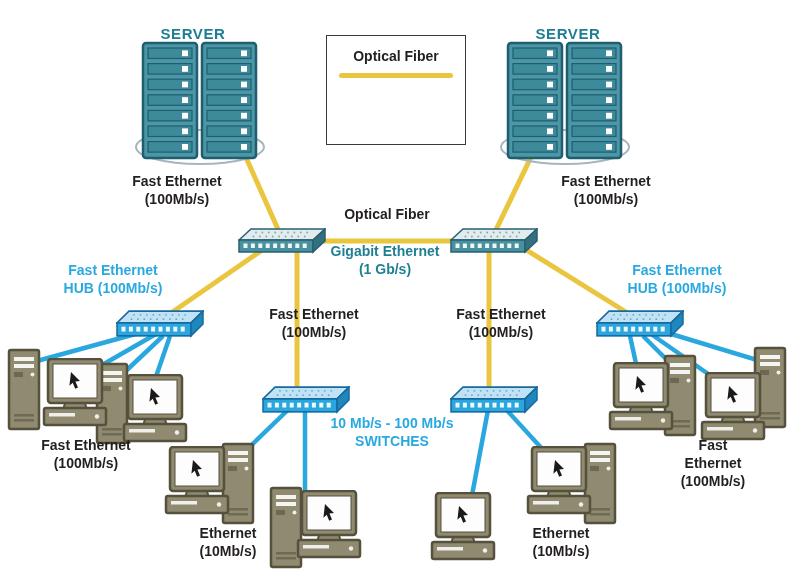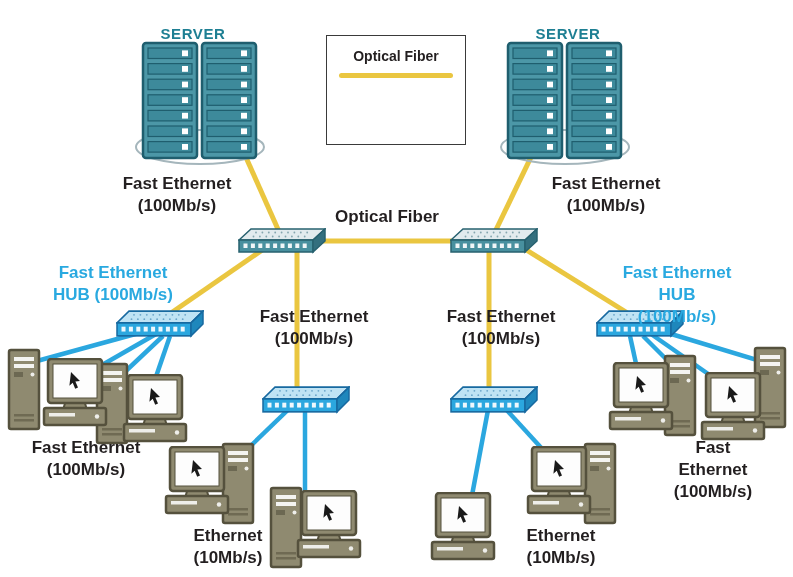--- a/index.html
+++ b/index.html
@@ -8,21 +8,21 @@
     position:relative; width:793px; height:577px; overflow:hidden;
     background:#ffffff;
     font-family:"Liberation Sans", sans-serif;
   }
   .wires { position:absolute; left:0; top:0; }
   .device { position:absolute; }
   .device svg { display:block; }
   .lbl {
     position:absolute; transform:translateX(-50%);
     text-align:center; white-space:pre-line;
-    font-weight:600; font-size:17px; line-height:1.28; color:#231F20;
+    font-weight:600; font-size:14px; line-height:1.28; color:#231F20;
   }
   .legend {
     position:absolute; left:326px; top:35px; width:140px; height:110px;
     background:#ffffff; border:1.6px solid #3A3A3A;
     padding:12px 10px 0 10px;
   }
   .legend-label {
     font-weight:600; font-size:14px; color:#231F20;
     text-align:center; margin-bottom:9px;
   }
@@ -500,28 +500,32 @@
         <polygon points="29,14 38,23 33.4,23.5 36,29.5 33.2,30.7 30.7,24.8 27.4,27.8" fill="#1A1A1A"></polygon>
       </svg>
     </div>
     <div class="lbl" style="left: 193px; top: 24px; color: rgb(30, 127, 147); font-weight: 700; font-size: 15px; letter-spacing: 0.6px;">SERVER</div>
     <div class="lbl" style="left: 568px; top: 24px; color: rgb(30, 127, 147); font-weight: 700; font-size: 15px; letter-spacing: 0.6px;">SERVER</div>
     <div class="lbl" style="left: 177px; top: 173px; color: rgb(35, 31, 32);">Fast Ethernet
 (100Mb/s)</div>
     <div class="lbl" style="left: 606px; top: 173px; color: rgb(35, 31, 32);">Fast Ethernet
 (100Mb/s)</div>
     <div class="lbl" style="left: 387px; top: 206px; color: rgb(35, 31, 32);">Optical Fiber</div>
+    <div class="lbl" style="left: 385px; top: 243px; color: rgb(30, 127, 147); font-weight: 700;">Gigabit Ethernet
+(1 Gb/s)</div>
     <div class="lbl" style="left: 113px; top: 262px; color: rgb(41, 169, 224); font-weight: 700;">Fast Ethernet
 HUB (100Mb/s)</div>
     <div class="lbl" style="left: 677px; top: 262px; color: rgb(41, 169, 224); font-weight: 700;">Fast Ethernet
 HUB (100Mb/s)</div>
     <div class="lbl" style="left: 314px; top: 306px; color: rgb(35, 31, 32);">Fast Ethernet
 (100Mb/s)</div>
     <div class="lbl" style="left: 501px; top: 306px; color: rgb(35, 31, 32);">Fast Ethernet
 (100Mb/s)</div>
+    <div class="lbl" style="left: 392px; top: 415px; color: rgb(41, 169, 224); font-weight: 700;">10 Mb/s - 100 Mb/s
+SWITCHES</div>
     <div class="lbl" style="left: 86px; top: 437px; color: rgb(35, 31, 32);">Fast Ethernet
 (100Mb/s)</div>
     <div class="lbl" style="left: 713px; top: 437px; color: rgb(35, 31, 32);">Fast Ethernet
 (100Mb/s)</div>
     <div class="lbl" style="left: 228px; top: 525px; color: rgb(35, 31, 32);">Ethernet
 (10Mb/s)</div>
     <div class="lbl" style="left: 561px; top: 525px; color: rgb(35, 31, 32);">Ethernet
 (10Mb/s)</div>
   </div>
 

